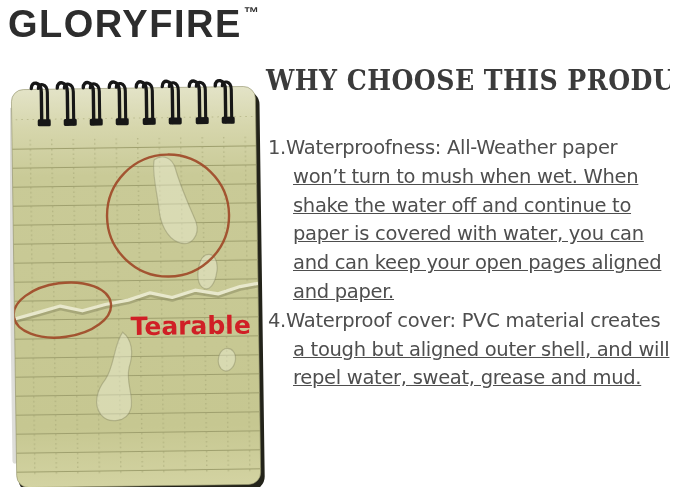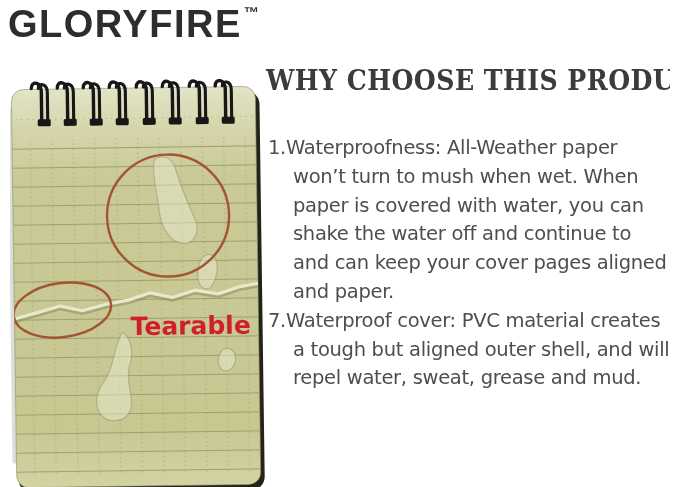--- a/index.html
+++ b/index.html
@@ -71,21 +71,21 @@
     left: 268px;
     top: 134px;
     width: 411px;
     font-family: "DejaVu Sans", "Liberation Sans", sans-serif;
     font-size: 19.5px;
     line-height: 28.8px;
     letter-spacing: -0.3px;
     color: #4e4e4e;
   }
   .points .line { white-space: nowrap; }
-  .points .cont { padding-left: 25px; }
+  .points .cont { padding-left: 25px; text-decoration: underline; }
 </style>
 </head>
 <body>
 
 <div class="canvas">
 
   <div class="logo"><span>GLORYFIRE</span><span class="tm">™</span></div>
 
   <div class="notepad-wrap">
     <svg width="256" height="427" viewBox="0 0 256 427" xmlns="http://www.w3.org/2000/svg">
@@ -155,22 +155,22 @@
         </g>
       </g>
     </svg>
   </div>
 
   <h1 class="heading">WHY CHOOSE THIS PRODUCT:</h1>
 
   <div class="points">
     <div class="line first">1.Waterproofness: All-Weather paper</div>
     <div class="line cont">won’t turn to mush when wet. When</div>
+    <div class="line cont">shake the water off and continue to</div>
     <div class="line cont">paper is covered with water, you can</div>
-    <div class="line cont">shake the water off and continue to</div>
-    <div class="line cont">and can keep your cover pages aligned</div>
+    <div class="line cont">and can keep your open pages aligned</div>
     <div class="line cont">and paper.</div>
-    <div class="line first">7.Waterproof cover: PVC material creates</div>
+    <div class="line first">4.Waterproof cover: PVC material creates</div>
     <div class="line cont">a tough but aligned outer shell, and will</div>
     <div class="line cont">repel water, sweat, grease and mud.</div>
   </div>
 
 </div>
 
 </body></html>

